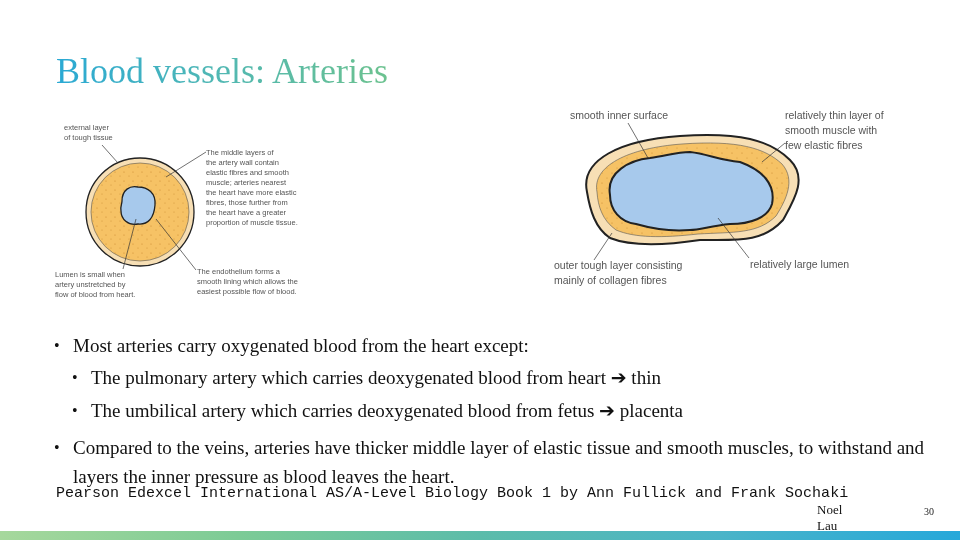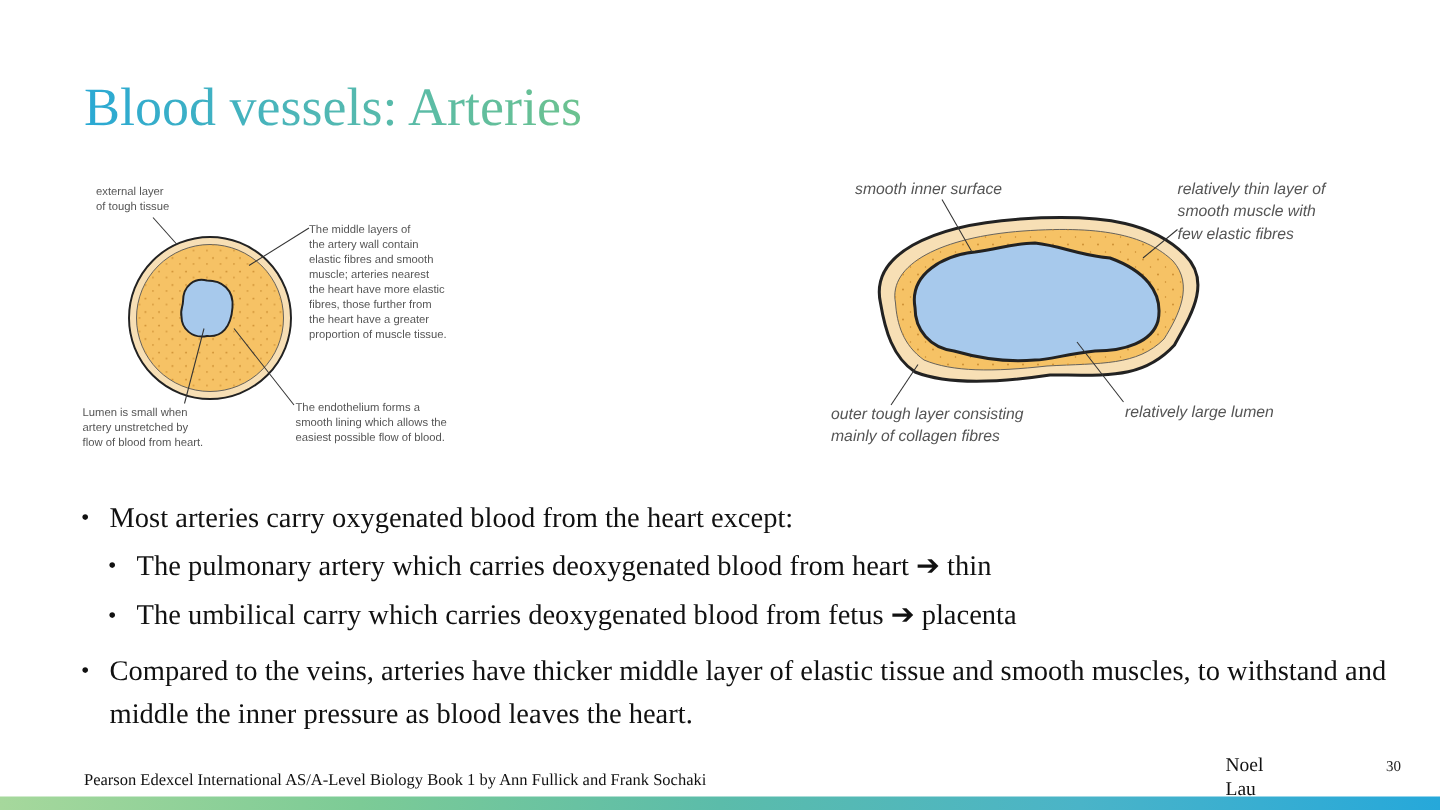--- a/index.html
+++ b/index.html
@@ -22,22 +22,22 @@
   }
   .bl { position: relative; white-space: nowrap; }
   .bl .dot { position: absolute; font-size: 16px; }
   .l1 { padding-left: 21px; line-height: 30px; }
   .l1 .dot { left: 2px; top: 0; }
   .l2 { padding-left: 39px; line-height: 33px; }
   .l2 .dot { left: 20px; top: 0; }
   .wrap { white-space: normal; line-height: 29px; margin-top: 6px; }
   b { font-weight: normal; }
   .footer-src {
-    position: absolute; left: 56px; top: 514px;
-    font-family: Liberation Serif, serif; font-size: 11px; color: #111;
+    position: absolute; left: 56px; top: 485px;
+    font-family: Liberation Mono, monospace; font-size: 15px; color: #111;
     white-space: nowrap;
   }
   .footer-author {
     position: absolute; left: 817px; top: 502px;
     font-family: "Liberation Serif", "DejaVu Serif", serif; font-size: 13px; color: #111;
   }
   .footer-page {
     position: absolute; left: 924px; top: 506px;
     font-family: "Liberation Serif", "DejaVu Serif", serif; font-size: 10px; color: #222;
   }
@@ -81,21 +81,21 @@
       <text class="lbl" font-size="7.5" x="156" y="110">proportion of muscle tissue.</text>
       <text class="lbl" font-size="7.5" x="5" y="162">Lumen is small when</text>
       <text class="lbl" font-size="7.5" x="5" y="172">artery unstretched by</text>
       <text class="lbl" font-size="7.5" x="5" y="182">flow of blood from heart.</text>
       <text class="lbl" font-size="7.5" x="147" y="159">The endothelium forms a</text>
       <text class="lbl" font-size="7.5" x="147" y="169">smooth lining which allows the</text>
       <text class="lbl" font-size="7.5" x="147" y="179">easiest possible flow of blood.</text>
     </svg>
   </div>
 
-  <div class="diagram" style="left:540px; top:110px;font-style:italic;">
+  <div class="diagram" style="left:540px; top:100px;">
     <svg width="360" height="200" viewBox="0 0 360 200">
       <defs>
         <pattern id="dots2" width="10" height="10" patternUnits="userSpaceOnUse">
           <circle cx="2" cy="3" r="0.6" fill="#c98a2e"></circle>
           <circle cx="7" cy="8" r="0.5" fill="#c98a2e"></circle>
         </pattern>
       </defs>
       <path d="M47,92 C40,60 80,40 140,36 C200,32 230,40 250,60 C268,78 254,100 243,120 C222,143 198,140 160,140 C120,146 90,146 70,138 C55,128 50,110 47,92 Z" fill="#f7dfb5" stroke="#222" stroke-width="2"></path>
       <path d="M57,92 C52,66 88,48 142,44 C198,40 225,48 242,64 C256,80 246,100 236,116 C218,134 194,132 158,134 C122,138 95,138 76,130 C62,120 58,106 57,92 Z" fill="#f6c265" stroke="#555" stroke-width="0.6"></path>
       <path d="M57,92 C52,66 88,48 142,44 C198,40 225,48 242,64 C256,80 246,100 236,116 C218,134 194,132 158,134 C122,138 95,138 76,130 C62,120 58,106 57,92 Z" fill="url(#dots2)"></path>
@@ -118,25 +118,25 @@
     <div class="bl l1">
       <span class="dot">•</span>
       <span>Most arteries carry </span><b>oxygenated blood</b><span> from the heart except:</span>
     </div>
     <div class="bl l2">
       <span class="dot">•</span>
       <span>The </span><b>pulmonary artery</b><span> which carries deoxygenated blood from heart </span><b>➔</b><span> thin</span>
     </div>
     <div class="bl l2">
       <span class="dot">•</span>
-      <span>The </span><b>umbilical carry</b><span> which carries deoxygenated blood from fetus </span><b>➔</b><span> placenta</span>
+      <span>The </span><b>umbilical artery</b><span> which carries deoxygenated blood from fetus </span><b>➔</b><span> placenta</span>
     </div>
     <div class="bl l1 wrap">
       <span class="dot">•</span>
-      <span>Compared to the veins, arteries have thicker middle layer of  elastic tissue and smooth muscles, to </span><b>withstand</b><span> and </span><b>middle</b><span> the inner pressure as blood leaves the heart.</span>
+      <span>Compared to the veins, arteries have thicker middle layer of  elastic tissue and smooth muscles, to </span><b>withstand</b><span> and </span><b>layers</b><span> the inner pressure as blood leaves the heart.</span>
     </div>
   </div>
 
   <div class="footer-src">Pearson Edexcel International AS/A-Level Biology Book 1 by Ann Fullick and Frank Sochaki</div>
   <div class="footer-author">Noel Lau</div>
   <div class="footer-page">30</div>
   <div class="bar"></div>
 </div>
 
 </body></html>

